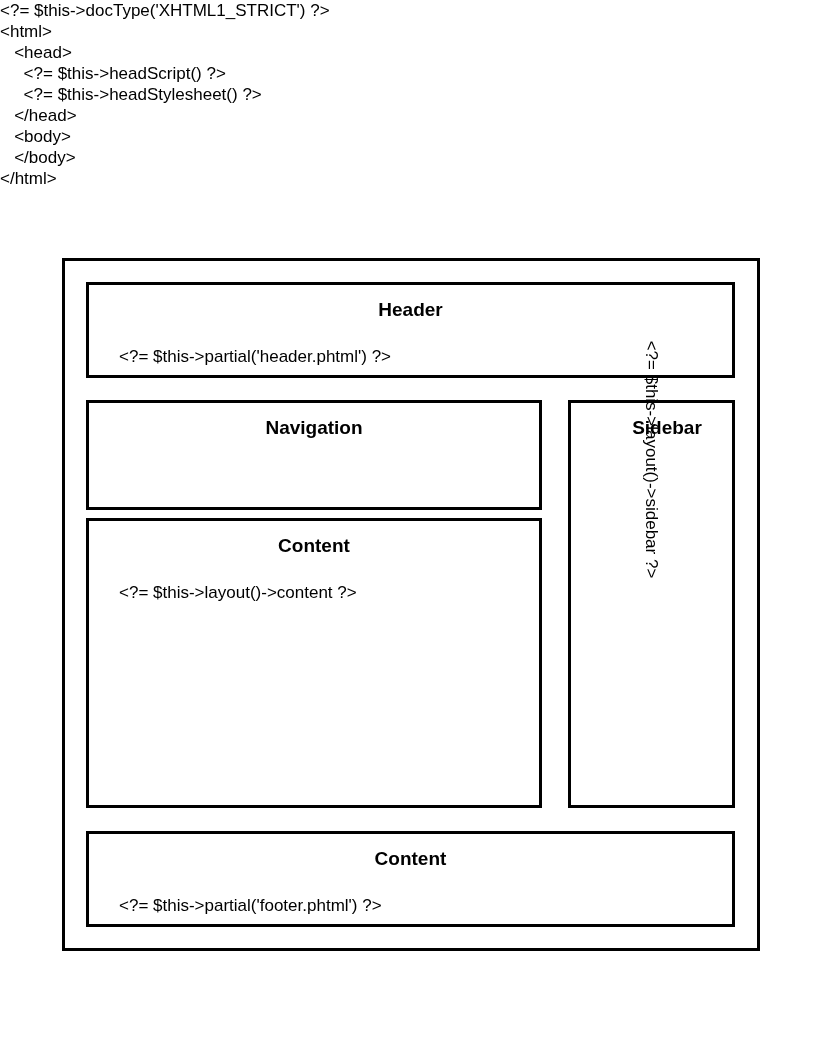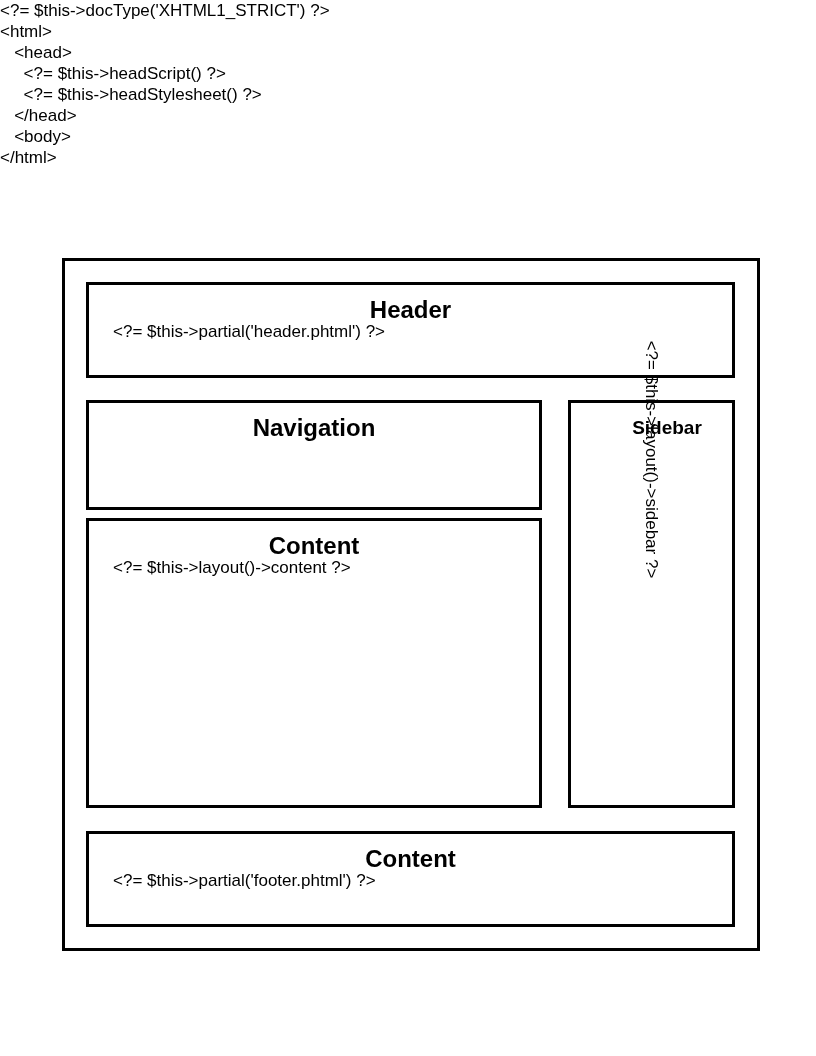--- a/index.html
+++ b/index.html
@@ -60,32 +60,32 @@
     position: absolute;
     border: 3px solid #000;
     box-sizing: border-box;
     background: #fff;
   }
 
   .region-title {
     display: block;
     text-align: center;
     font-weight: bold;
-    font-size: 24px;
+    font-size: 19px;
     line-height: 22px;
     margin-top: 14px;
   }
 
   .region-code {
     display: block;
     font-size: 17px;
     line-height: 21px;
     white-space: pre;
-    margin-top: 0;
-    padding-left: 24px;
+    margin-top: 25px;
+    padding-left: 30px;
   }
 
   
   .region-header {
     left: 86px;
     top: 282px;
     width: 649px;
     height: 96px;
   }
 
@@ -192,16 +192,17 @@
       </div>
     </div>
   </div>
 
   <div class="region region-footer">
     <span class="region-title">Content</span>
     <span class="region-code">&lt;?= $this-&gt;partial('footer.phtml') ?&gt;</span>
   </div>
 
   <div class="post-block">
+    <span class="code-line">   &lt;/body&gt;</span>
     <span class="code-line">&lt;/html&gt;</span>
   </div>
 
 </div>
 
 </body></html>

